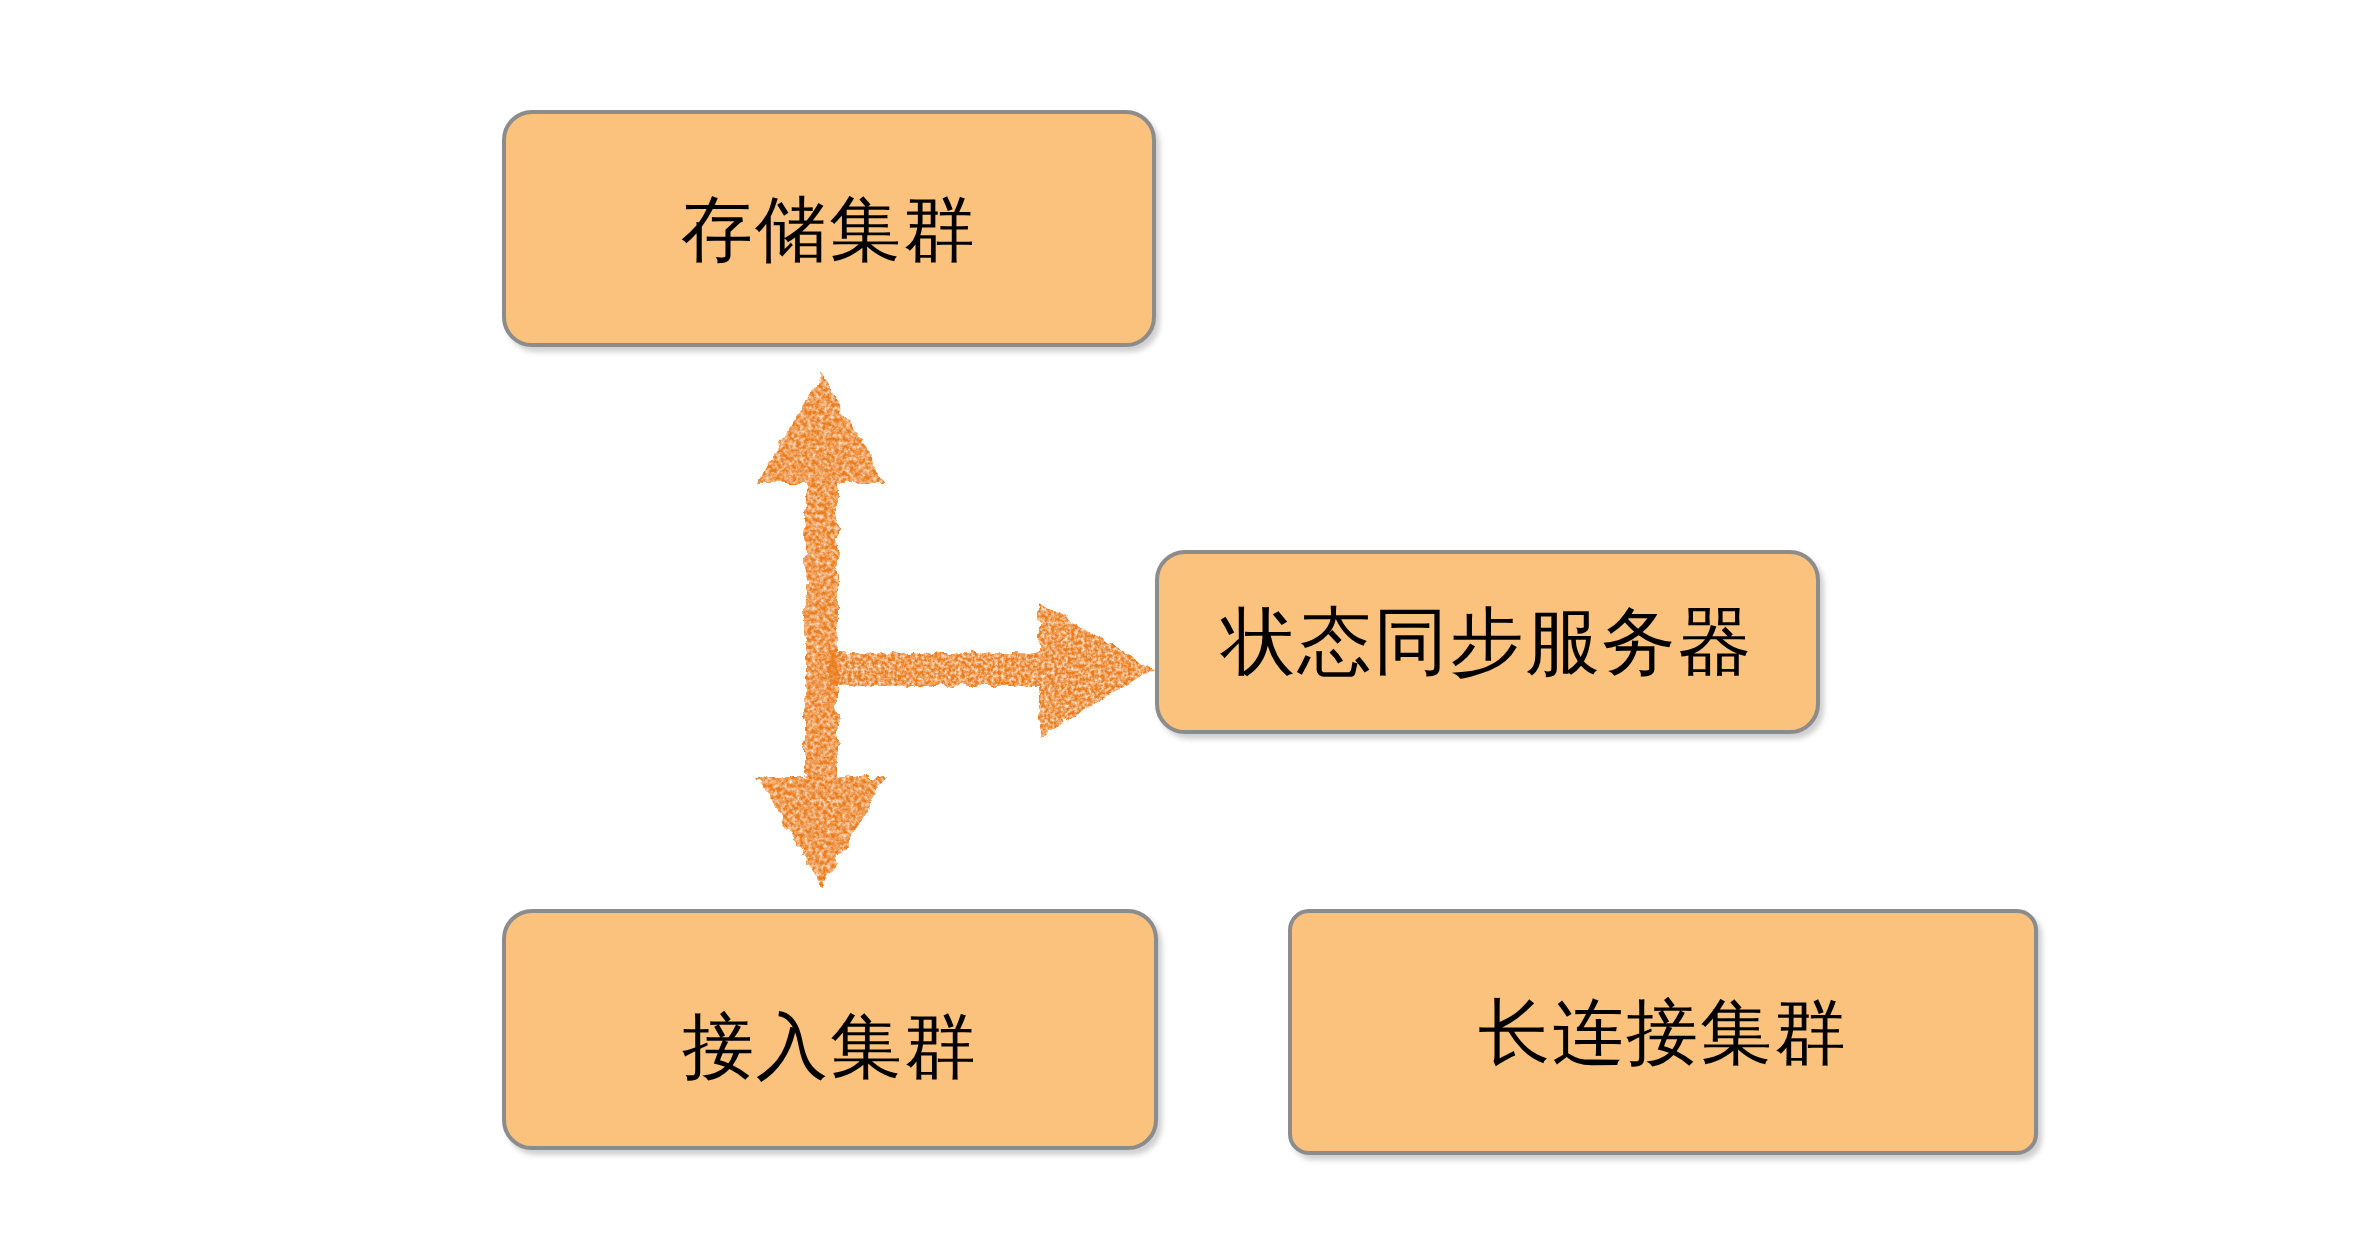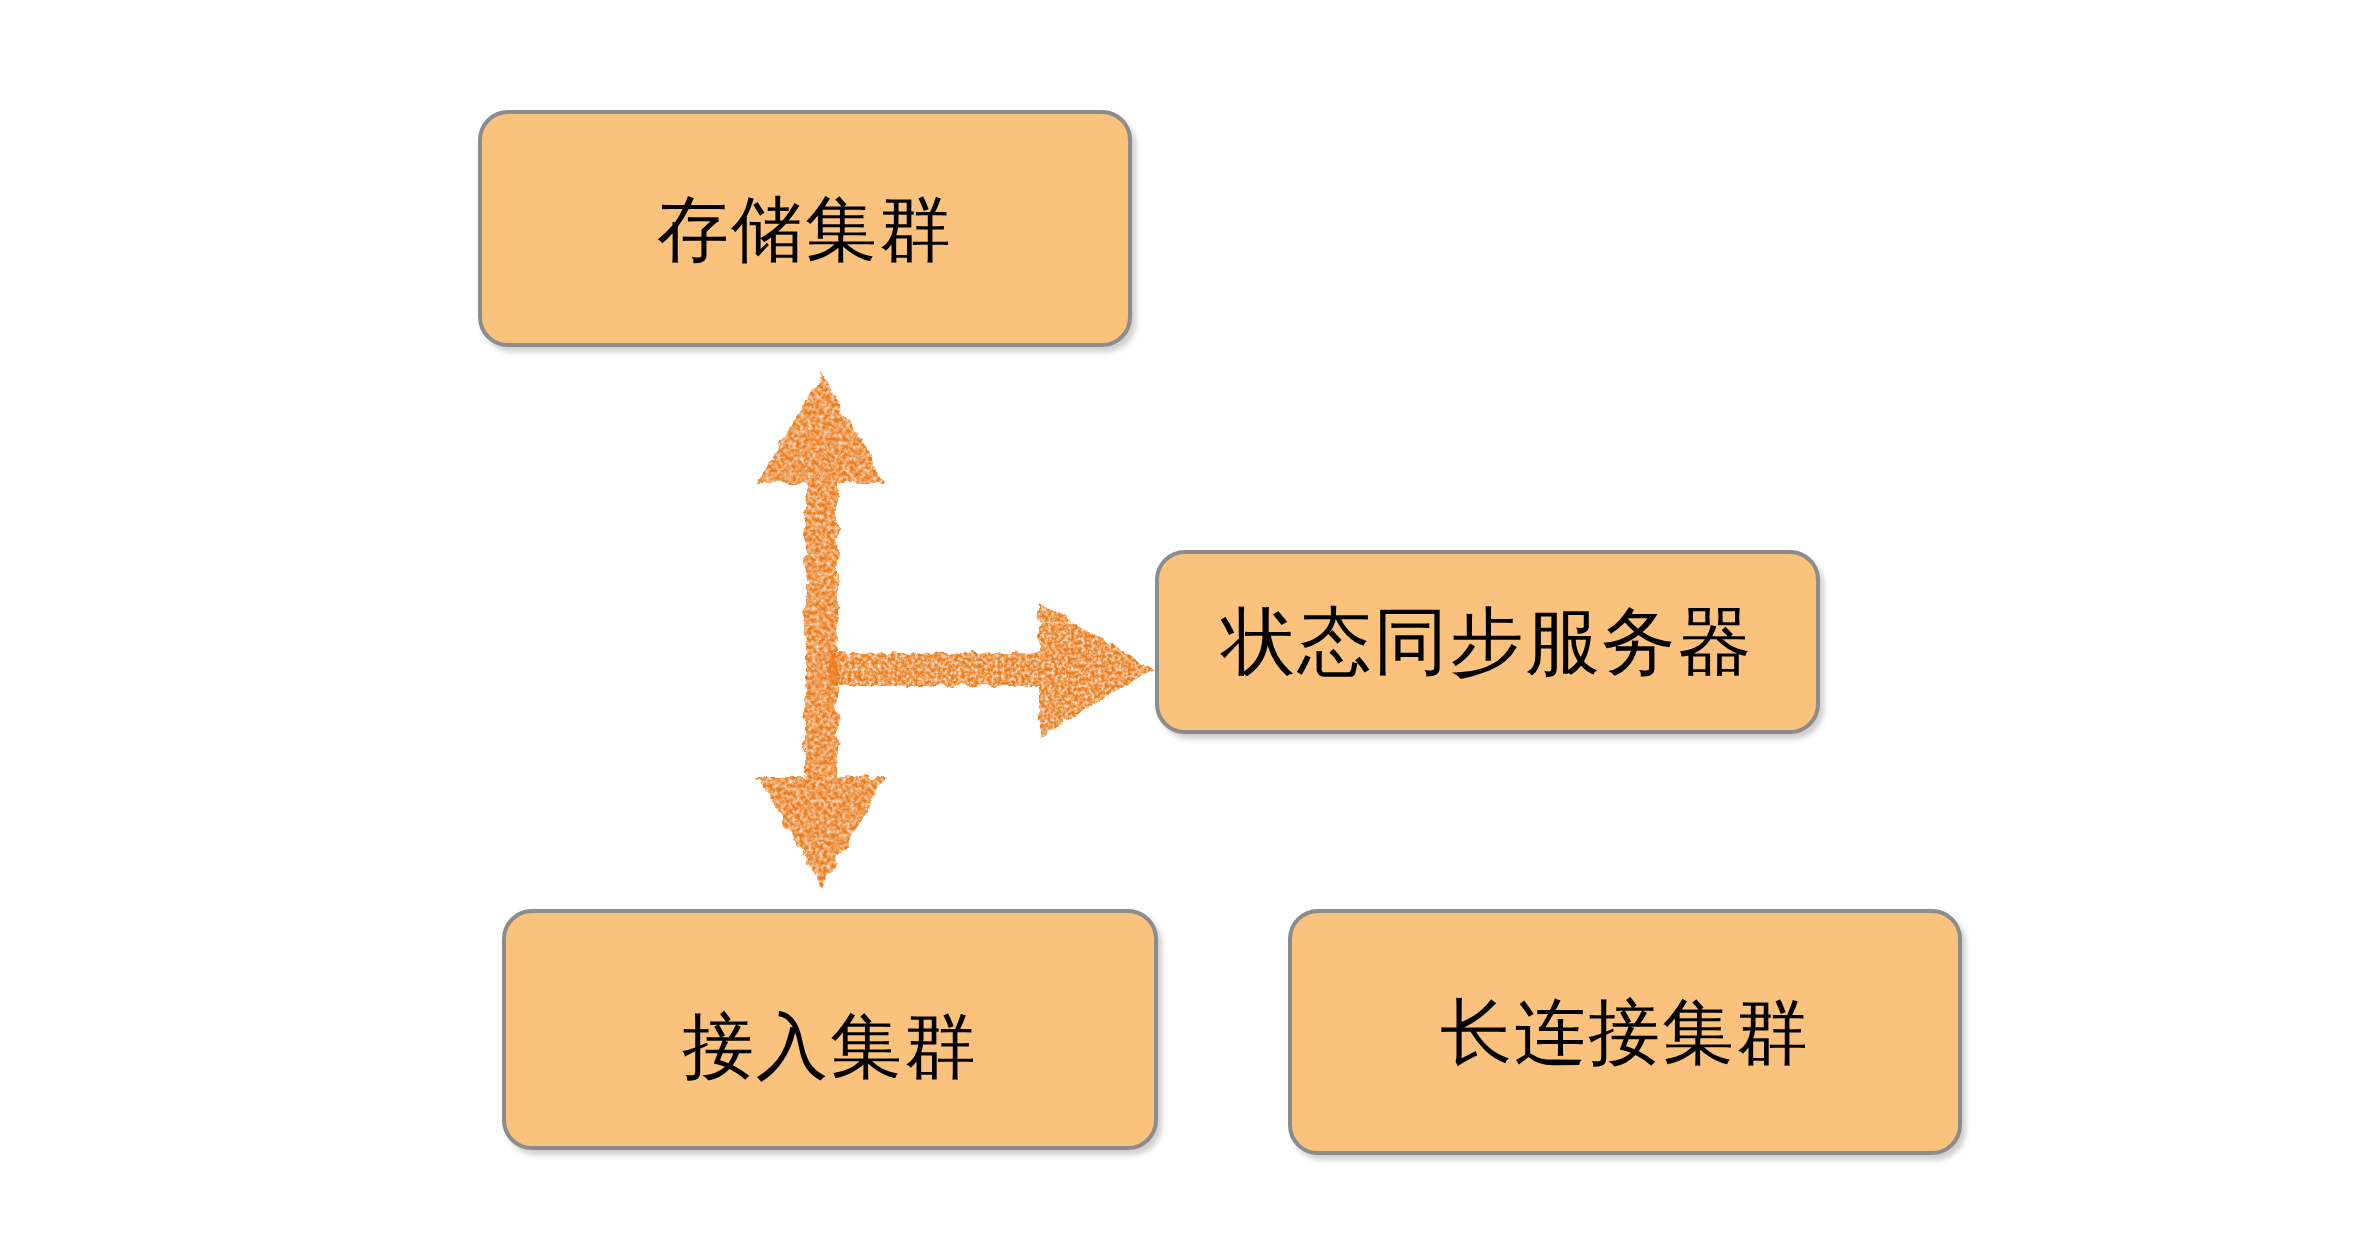--- a/index.html
+++ b/index.html
@@ -30,24 +30,24 @@
   }
   .node .label {
     color: #000000;
     font-weight: 400;
     letter-spacing: 2px;
     line-height: 1;
     white-space: nowrap;
     user-select: none;
   }
 
-  #node-storage      { left: 478px;  top: 110px; width: 654px;  height: 237px; }
+  #node-storage      { left: 502px;  top: 110px; width: 654px;  height: 237px; }
   #node-statesync    { left: 1155px; top: 550px; width: 665px;  height: 184px; }
   #node-access       { left: 502px;  top: 909px; width: 656px;  height: 241px; }
-  #node-longconn     { left: 1288px; top: 909px; width: 674px;  height: 246px; }
+  #node-longconn     { left: 1288px; top: 909px; width: 750px;  height: 246px; border-radius: 21px; }
 
   #node-storage   .label { font-size: 72px; }
   #node-statesync .label { font-size: 74px; }
   #node-access    .label { font-size: 72px; margin-top: 32px; }
   #node-longconn  .label { font-size: 72px; }
 
   
   #connector {
     position: absolute;
     left: 735px;

